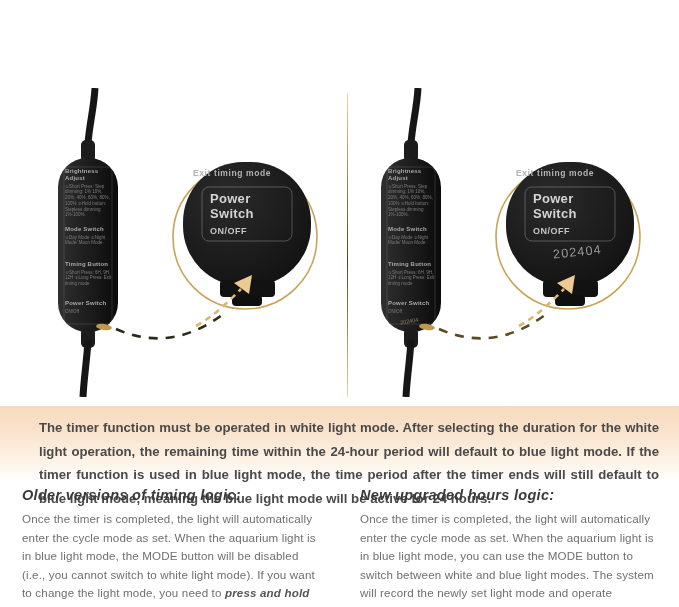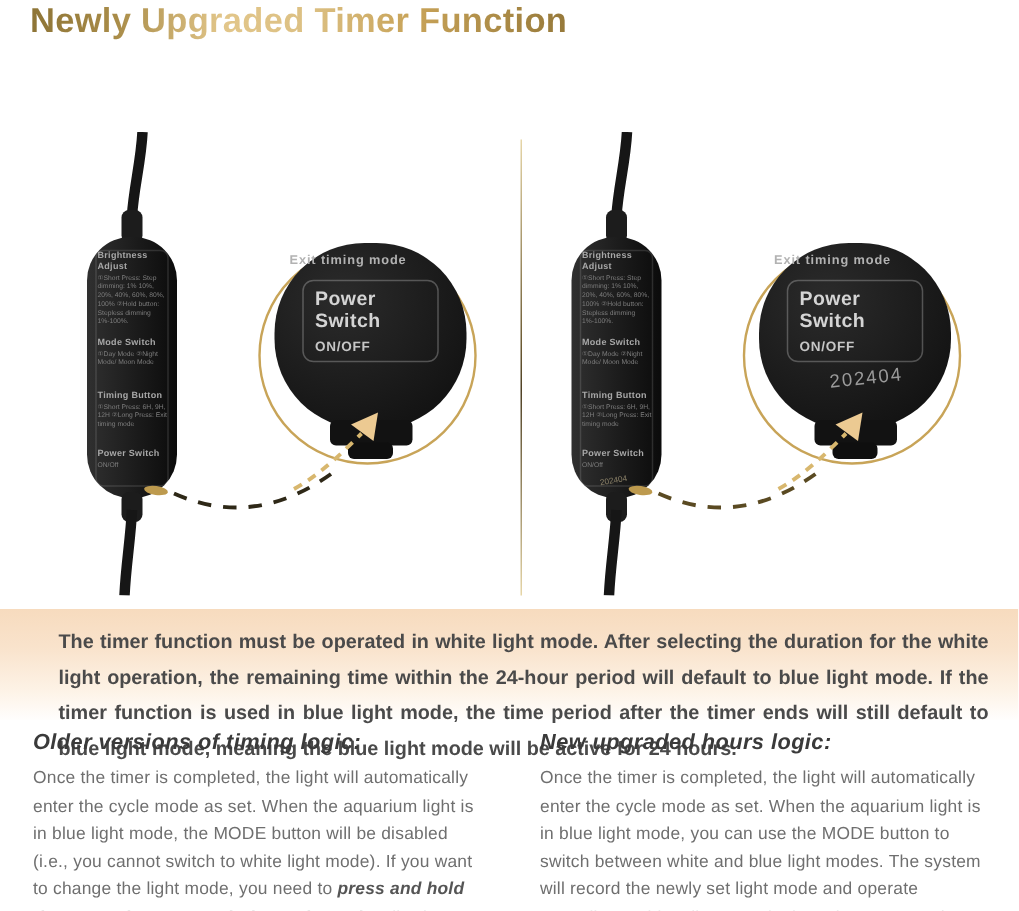--- a/index.html
+++ b/index.html
@@ -51,21 +51,20 @@
   .col-right { left:360px; width:305px; }
   .col-heading { font-size:14.5px; font-weight:800; font-style:italic; color:#3a3a3a; letter-spacing:0.3px; margin-bottom:7px; }
   .col-body { font-size:11.6px; color:#6f6f6f; line-height:1.6; letter-spacing:0.15px; }
   .col-body .em { font-weight:700; font-style:italic; color:#555; }
 </style>
 </head>
 <body>
 
 <div class="page">
 
-  <h1 class="title">Newly Upgraded Timer Function</h1>
 
   <div class="panel" style="left:0">
     <svg width="347" height="309" viewBox="0 0 347 309">
       <defs>
         <linearGradient id="remoteG1" x1="0" y1="0" x2="1" y2="0">
           <stop offset="0" stop-color="#303030"></stop>
             <stop offset="0.55" stop-color="#1b1b1b"></stop>
             <stop offset="1" stop-color="#0b0b0b"></stop>
         </linearGradient>
         <radialGradient id="blobG1" cx="0.35" cy="0.3" r="0.95">

